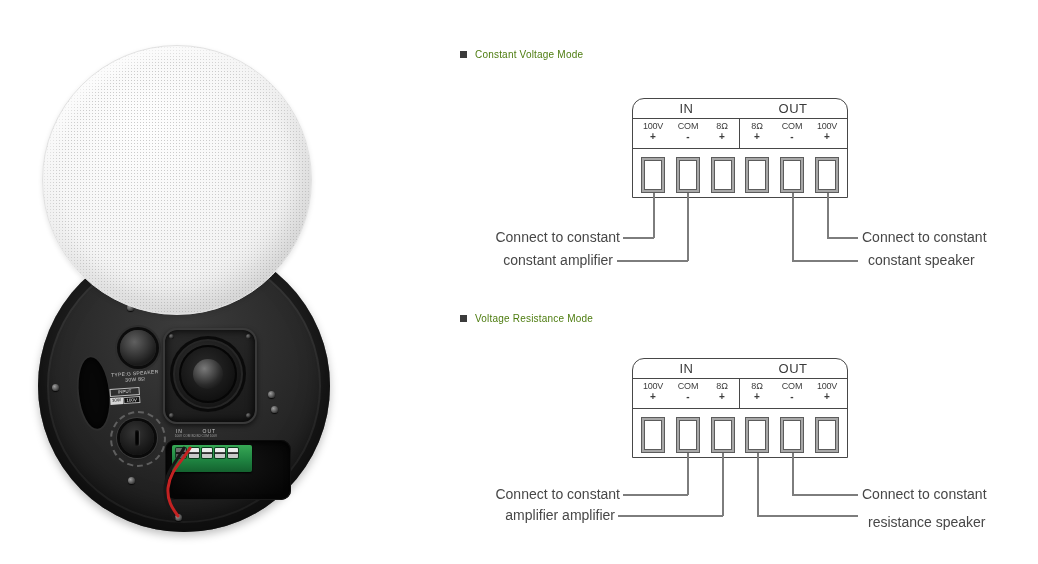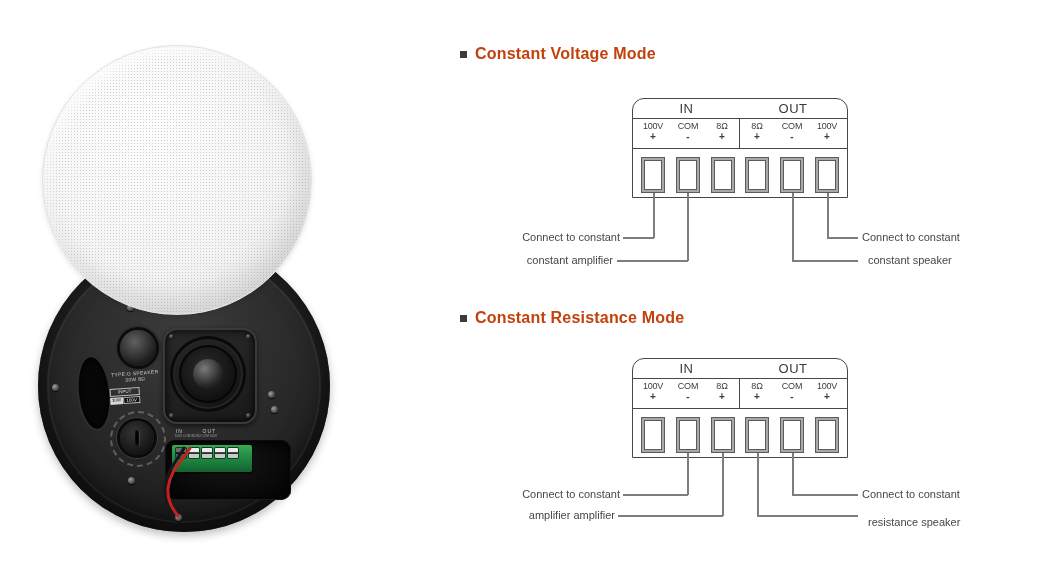--- a/index.html
+++ b/index.html
@@ -66,21 +66,21 @@
           box-shadow:0 0 0 1px #0d3d1e;}
   .gscrew.dark{background:linear-gradient(#6c6c6c 38%,#151515 46%,#151515 56%,#5a5a5a 64%);}
   .wires-svg{position:absolute;left:118px;top:202px;width:50px;height:80px;}
 
   
   .diagram{position:absolute;width:578px;height:250px;}
   .d1{left:460px;top:45px;}
   .d2{left:460px;top:309px;}
   .dg-title{position:absolute;left:0;top:0;display:flex;align-items:center;height:18px;}
   .bullet{width:7px;height:7px;background:#3b3b3b;margin-right:8px;}
-  .dg-title-text{font-size:16px;font-weight:bold;color:#c2410c;letter-spacing:0.2px;}
+  .dg-title-text{font-size:10px;font-weight:normal;color:#4d7c0f;letter-spacing:0.2px;}
   .tblock{position:absolute;left:172px;width:216px;height:100px;border:1.5px solid #474747;
           border-radius:12px 12px 0 0;box-sizing:border-box;background:#fff;}
   .d1 .tblock{top:53px;}
   .d2 .tblock{top:49px;}
   .hdr{position:absolute;top:1px;height:18px;line-height:18px;text-align:center;font-size:13px;color:#3a3a3a;letter-spacing:0.5px;}
   .hdr.in{left:0;width:107px;}
   .hdr.out{left:107px;width:106px;}
   .hline{position:absolute;left:0;width:100%;height:1px;background:#474747;}
   .hline.h1{top:19px;}
   .hline.h2{top:49px;}
@@ -106,21 +106,21 @@
   .d1 .whR2{left:332px;top:215px;width:66px;}
   
   .d2 .wv1{left:227px;top:144px;height:42px;}
   .d2 .wv2{left:262px;top:144px;height:63px;}
   .d2 .wv5{left:297px;top:144px;height:63px;}
   .d2 .wv6{left:332px;top:144px;height:42px;}
   .d2 .whL1{left:163px;top:185px;width:65px;}
   .d2 .whL2{left:158px;top:206px;width:105px;}
   .d2 .whR1{left:332px;top:185px;width:66px;}
   .d2 .whR2{left:297px;top:206px;width:101px;}
-  .callout{position:absolute;font-size:11px;color:#474747;height:14px;line-height:14px;white-space:nowrap;}
+  .callout{position:absolute;font-size:14px;color:#474747;height:14px;line-height:14px;white-space:nowrap;}
   .callout.left{text-align:right;}
   .d1 .cl1{left:0;top:185px;width:160px;}
   .d1 .cl2{left:0;top:208px;width:153px;}
   .d1 .cr1{left:402px;top:185px;}
   .d1 .cr2{left:408px;top:208px;}
   .d2 .cl1{left:0;top:178px;width:160px;}
   .d2 .cl2{left:0;top:199px;width:155px;}
   .d2 .cr1{left:402px;top:178px;}
   .d2 .cr2{left:408px;top:206px;}
 </style>
@@ -260,21 +260,21 @@
     <i class="wire h whR2"></i>
     <div class="callout left cl1">Connect to constant</div>
     <div class="callout left cl2">constant amplifier</div>
     <div class="callout cr1">Connect to constant</div>
     <div class="callout cr2">constant speaker</div>
   </section>
 
   <section class="diagram d2">
     <div class="dg-title">
       <span class="bullet"></span>
-      <span class="dg-title-text">Constant Resistance Mode</span>
+      <span class="dg-title-text">Voltage Resistance Mode</span>
     </div>
     <div class="tblock">
       <div class="hdr in">IN</div>
       <div class="hdr out">OUT</div>
       <div class="hline h1"></div>
       <div class="hline h2"></div>
       <div class="vdiv"></div>
       <div class="tcol c0">
           <div class="tname">100V</div>
           <div class="tpol">+</div>

